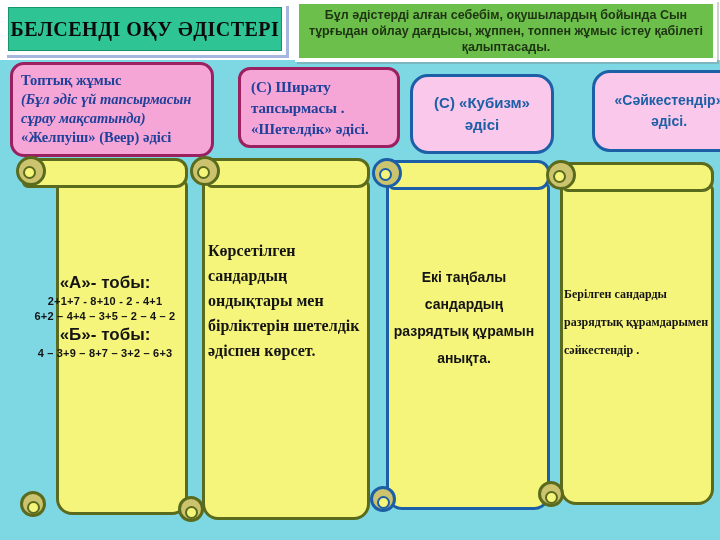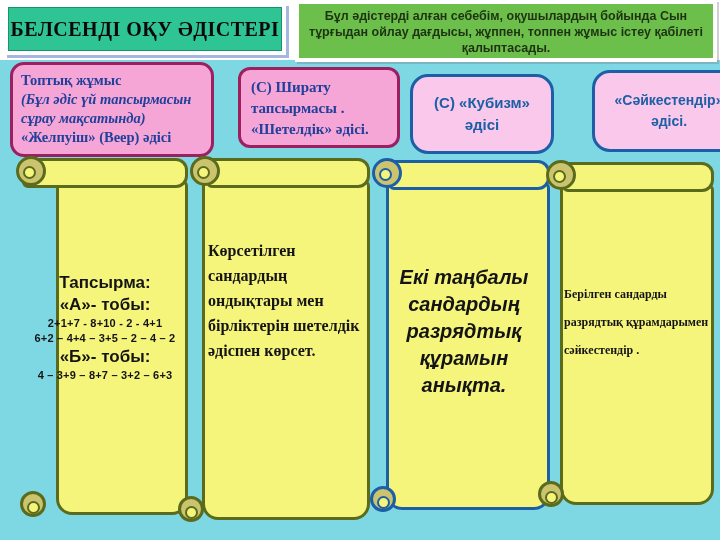--- a/index.html
+++ b/index.html
@@ -20,22 +20,22 @@
   
   .header-wrap{position:absolute;left:4px;top:3px;width:282px;height:52px;background:#fff;
     padding:4px;box-sizing:border-box;box-shadow:3px 3px 0 0 rgba(80,110,190,.5);}
   .header-box{width:100%;height:100%;background:var(--header-bg);border:1px solid var(--header-edge);
     box-sizing:border-box;display:flex;align-items:center;justify-content:center;}
   .header-box span{font-family:"Liberation Serif",serif;font-weight:bold;font-size:20px;color:#0a0a0a;letter-spacing:.5px;}
 
   
   .intro-wrap{position:absolute;left:295px;top:0px;width:422px;height:62px;background:#fff;
     padding:4px;box-sizing:border-box;box-shadow:2px 2px 0 0 rgba(120,120,120,.35);}
-  .intro-box{width:100%;height:100%;background:var(--intro-bg);display:flex;align-items:flex-end;justify-content:center;
-    box-sizing:border-box;padding:2px 6px;text-align:center;}
+  .intro-box{width:100%;height:100%;background:var(--intro-bg);display:flex;align-items:center;justify-content:center;
+    box-sizing:border-box;padding:14px 6px;text-align:center;}
   .intro-box span{font-size:12.5px;font-weight:bold;color:#1E3313;line-height:16px;}
 
   
   .card{position:absolute;box-sizing:border-box;background:var(--card-pink);}
   .card.maroon{border:3px solid var(--card-border-maroon);color:var(--card-text-blue);
     font-family:"Liberation Serif",serif;font-weight:bold;}
   .card.blue{border:3px solid var(--card-border-blue);background:var(--card-pink-light);
     color:var(--card-text-blue-bright);font-weight:bold;display:flex;flex-direction:column;
     align-items:center;justify-content:center;text-align:center;}
   .card1{left:10px;top:62px;width:204px;height:95px;border-radius:14px;padding:6px 8px;font-size:14.5px;line-height:19px;}
@@ -72,21 +72,21 @@
   .scroll4{left:552px;top:162px;width:162px;height:343px;}
   .scroll4 .body{left:8px;}
   .scroll4 .curl.bottom{left:-14px;}
 
   .scroll .content{position:absolute;inset:22px 0 0 0;z-index:2;color:var(--text-dark);}
   .s1c{left:34px;text-align:center;font-weight:bold;padding-top:92px;}
   .s1-title,.s1-label{font-size:17px;line-height:22px;}
   .s1-expr{font-size:11px;line-height:15px;letter-spacing:.2px;}
   .s2c{left:6px;font-family:"Liberation Serif",serif;font-weight:bold;font-size:16px;line-height:25px;
     padding:58px 4px 0 12px;}
-  .s3c{left:8px;text-align:center;font-weight:bold;font-size:20px;line-height:27px;padding:82px 8px 0;font-style:italic;}
+  .s3c{left:8px;text-align:center;font-weight:bold;font-size:14px;line-height:27px;padding:82px 8px 0;}
   .s4c{left:8px;font-family:"Liberation Serif",serif;font-weight:bold;font-size:12px;line-height:28px;
     padding:96px 2px 0 12px;}
 </style>
 </head>
 <body>
 
 <div class="slide">
   <div class="bg-cyan"></div>
 
   <div class="header-wrap">
@@ -119,21 +119,20 @@
   <div class="card card4 blue">
     <div>«Сәйкестендір» әдісі.</div>
   </div>
 
   <div class="scroll scroll1 olive">
     <div class="band"></div>
     <div class="body"></div>
     <div class="curl top"></div>
     <div class="curl bottom"></div>
     <div class="content s1c">
-      <div class="s1-title">Тапсырма:</div>
       <div class="s1-label">«А»- тобы:</div>
       <div class="s1-expr">2+1+7 - 8+10 - 2 - 4+1</div>
       <div class="s1-expr">6+2 – 4+4 – 3+5 – 2 – 4 – 2</div>
       <div class="s1-label">«Б»- тобы:</div>
       <div class="s1-expr">4 – 3+9 – 8+7 – 3+2 – 6+3</div>
     </div>
   </div>
 
   <div class="scroll scroll2 olive">
     <div class="band"></div>

